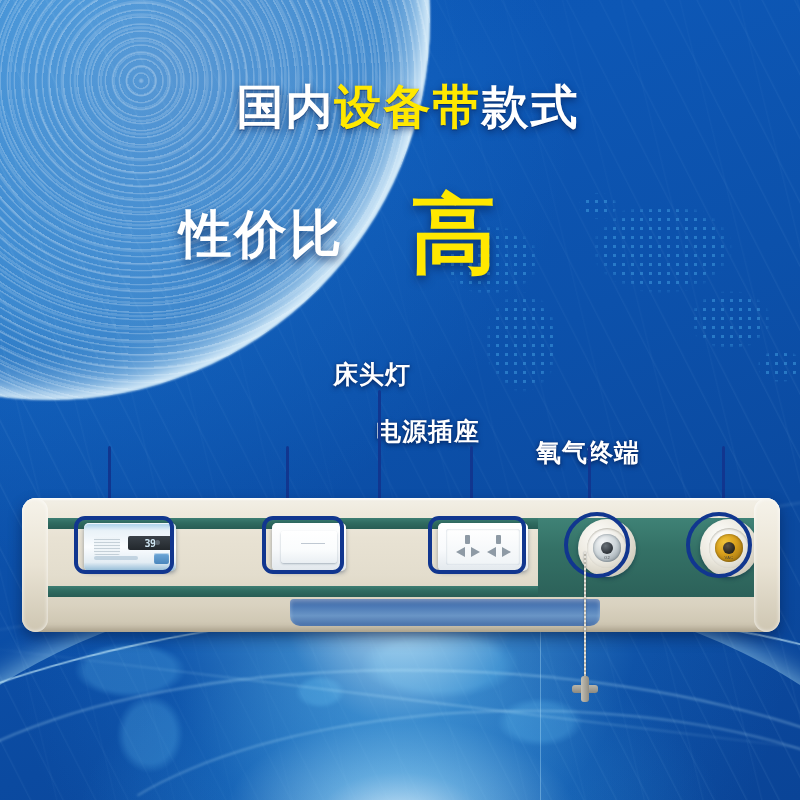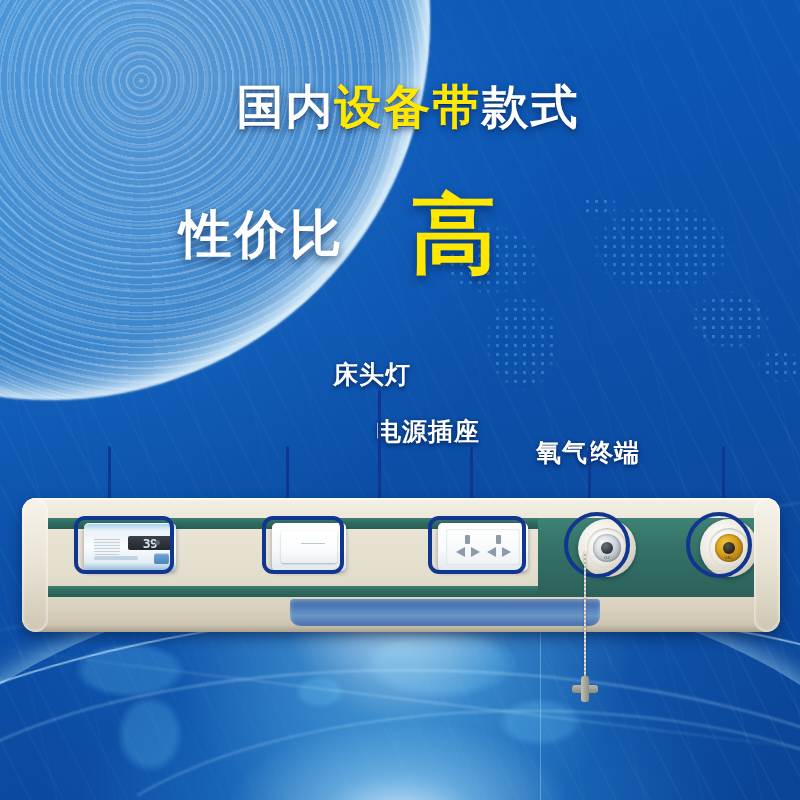--- a/index.html
+++ b/index.html
@@ -214,21 +214,21 @@
     box-shadow:0 2px 4px rgba(40,60,90,.45), inset 0 1px 1px rgba(255,255,255,.9);
   }
   #intercom-speaker {
     position:absolute; left:10px; top:14px; width:26px; height:18px;
     background:repeating-linear-gradient(0deg, #b9c6cf 0px, #b9c6cf 1px, #eef4f8 1px, #eef4f8 3px);
     border-radius:2px; opacity:.8;
   }
   #intercom-display {
     position:absolute; left:44px; top:13px; width:44px; height:14px;
     background:linear-gradient(180deg,#3a4148,#23282d);
-    border-radius:2px; color:#cfe6f2; font-size:13px; font-weight:bold;
+    border-radius:2px; color:#cfe6f2; font-size:10px; font-weight:bold;
     font-family:"DejaVu Sans Mono","Liberation Mono",monospace;
     display:flex; align-items:center; justify-content:center; letter-spacing:-.5px;
   }
   #intercom-led {
     position:absolute; left:71px; top:17px; width:5px; height:5px;
     border-radius:50%; background:#5c666f;
   }
   #intercom-button {
     position:absolute; right:7px; bottom:7px; width:15px; height:11px;
     border-radius:2px; background:linear-gradient(180deg,#6fa8d8,#4a86bd);

